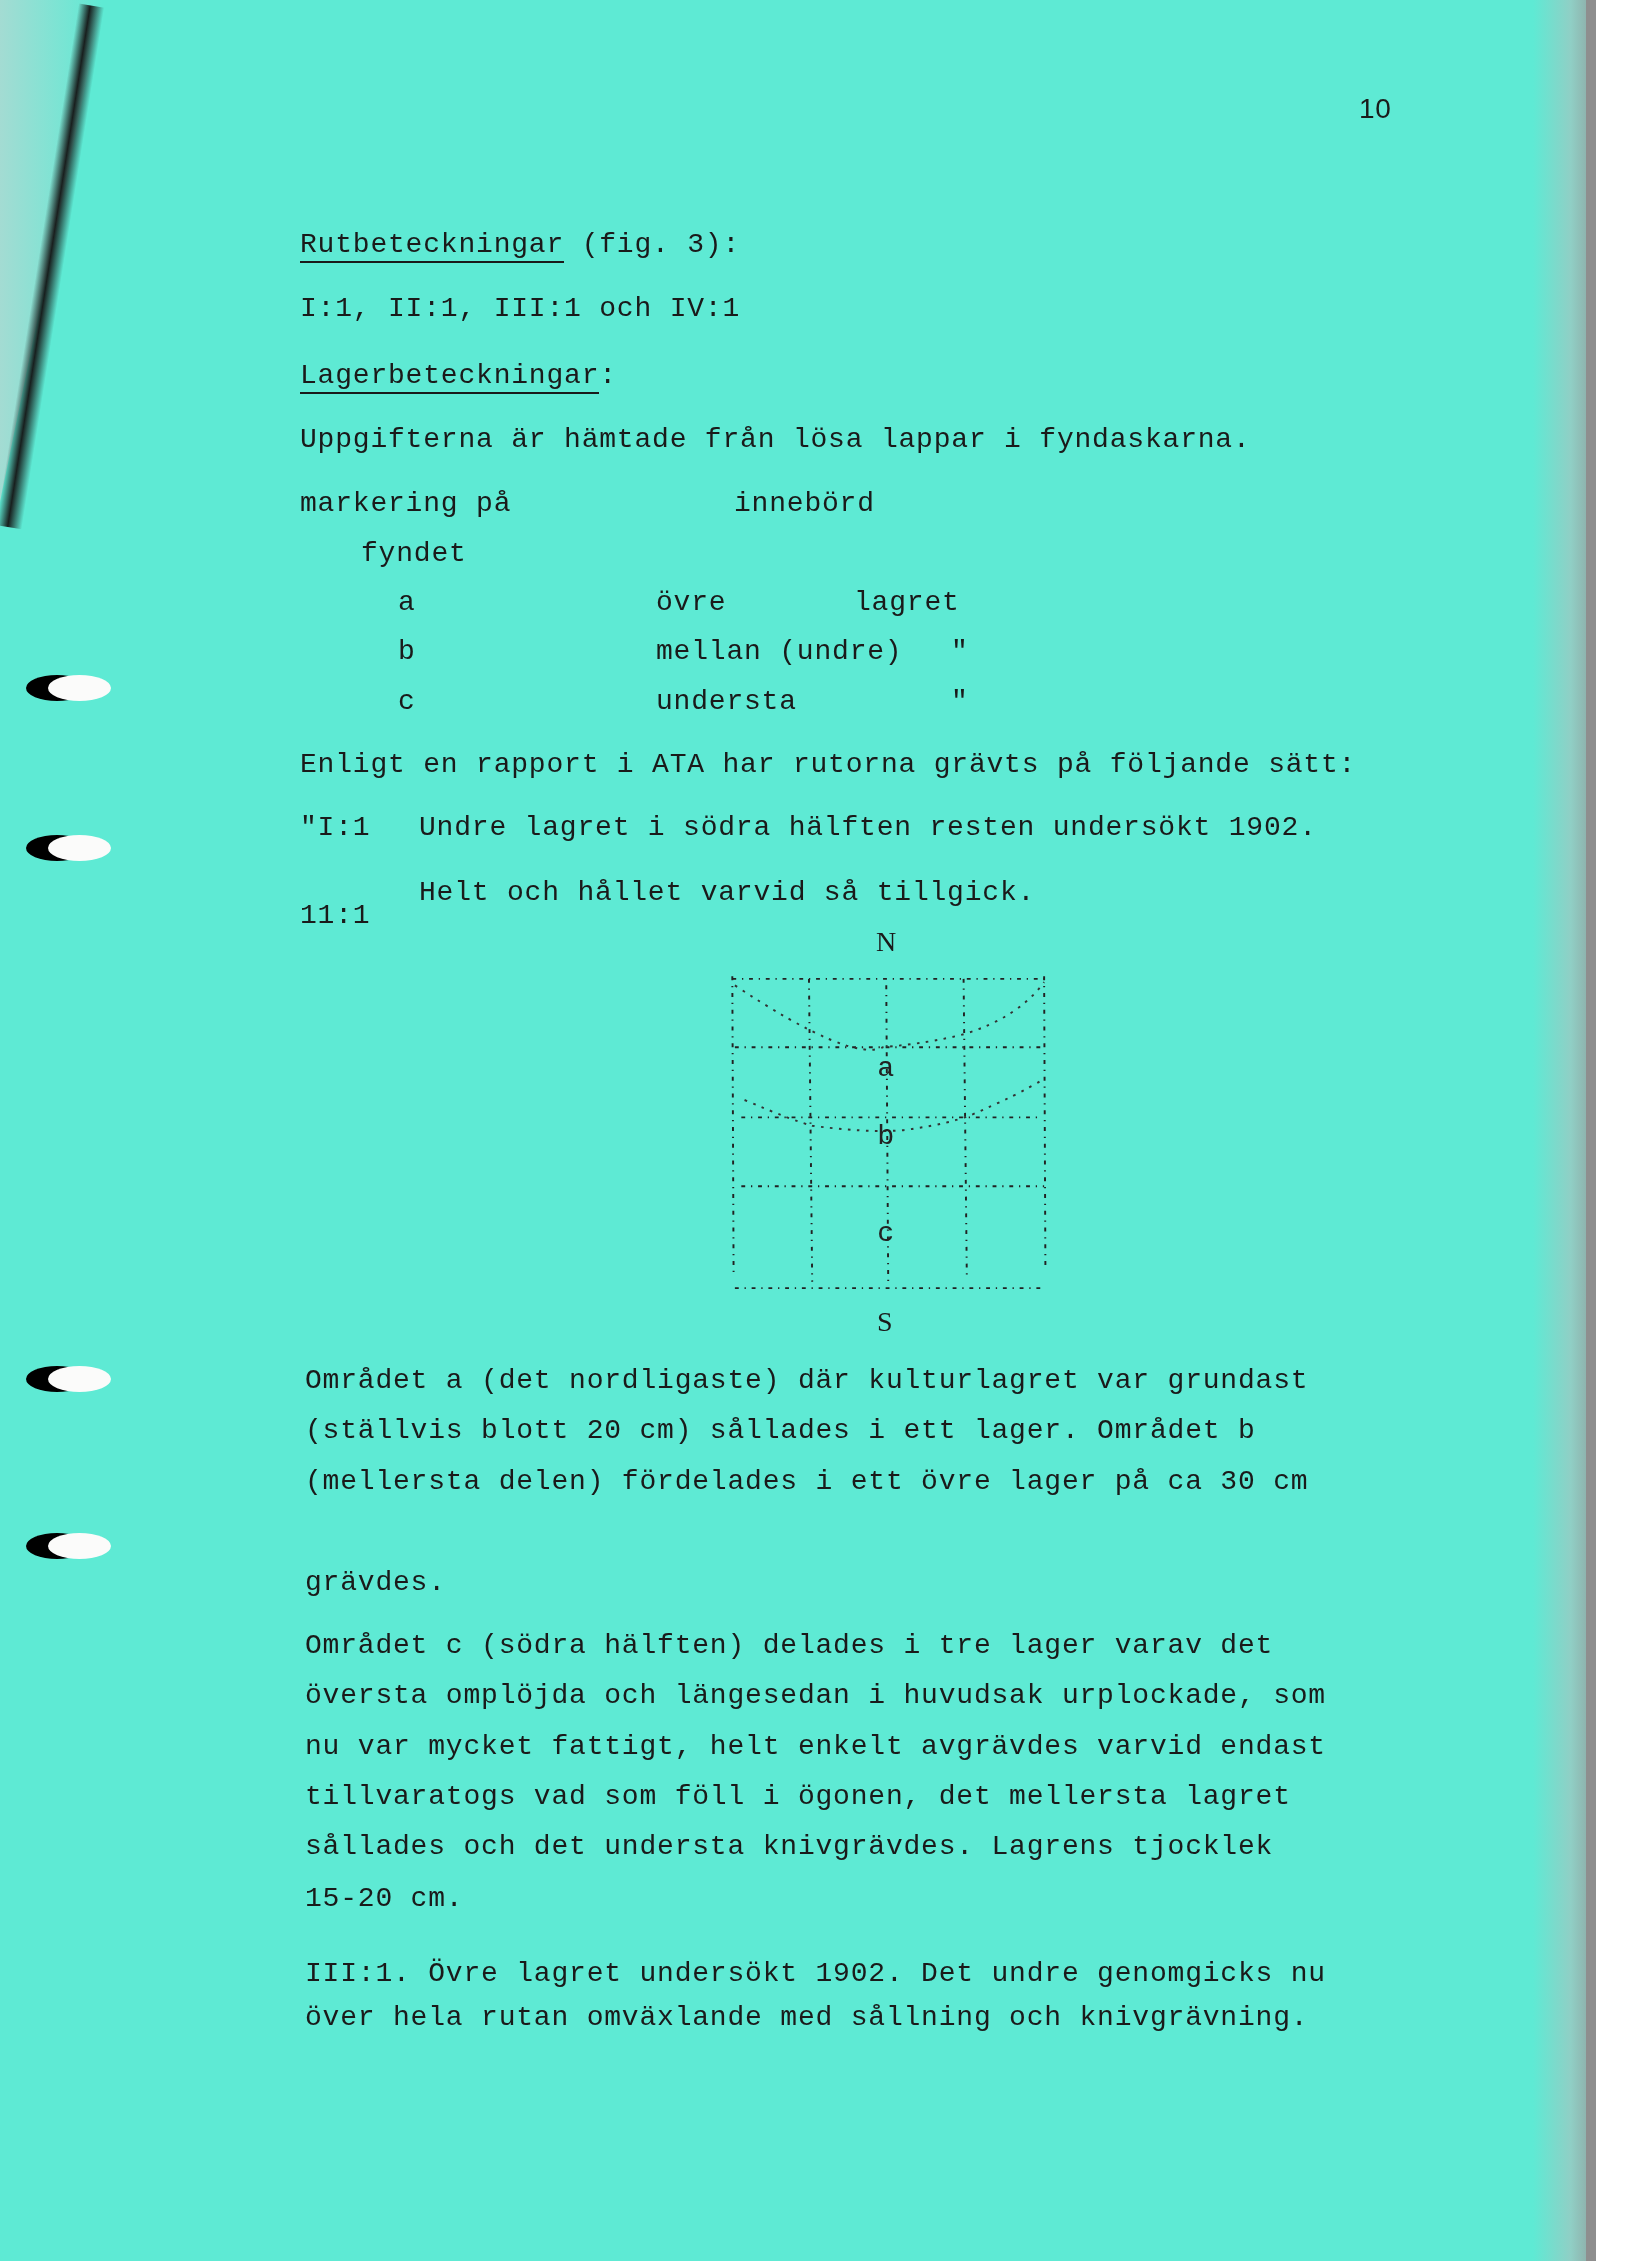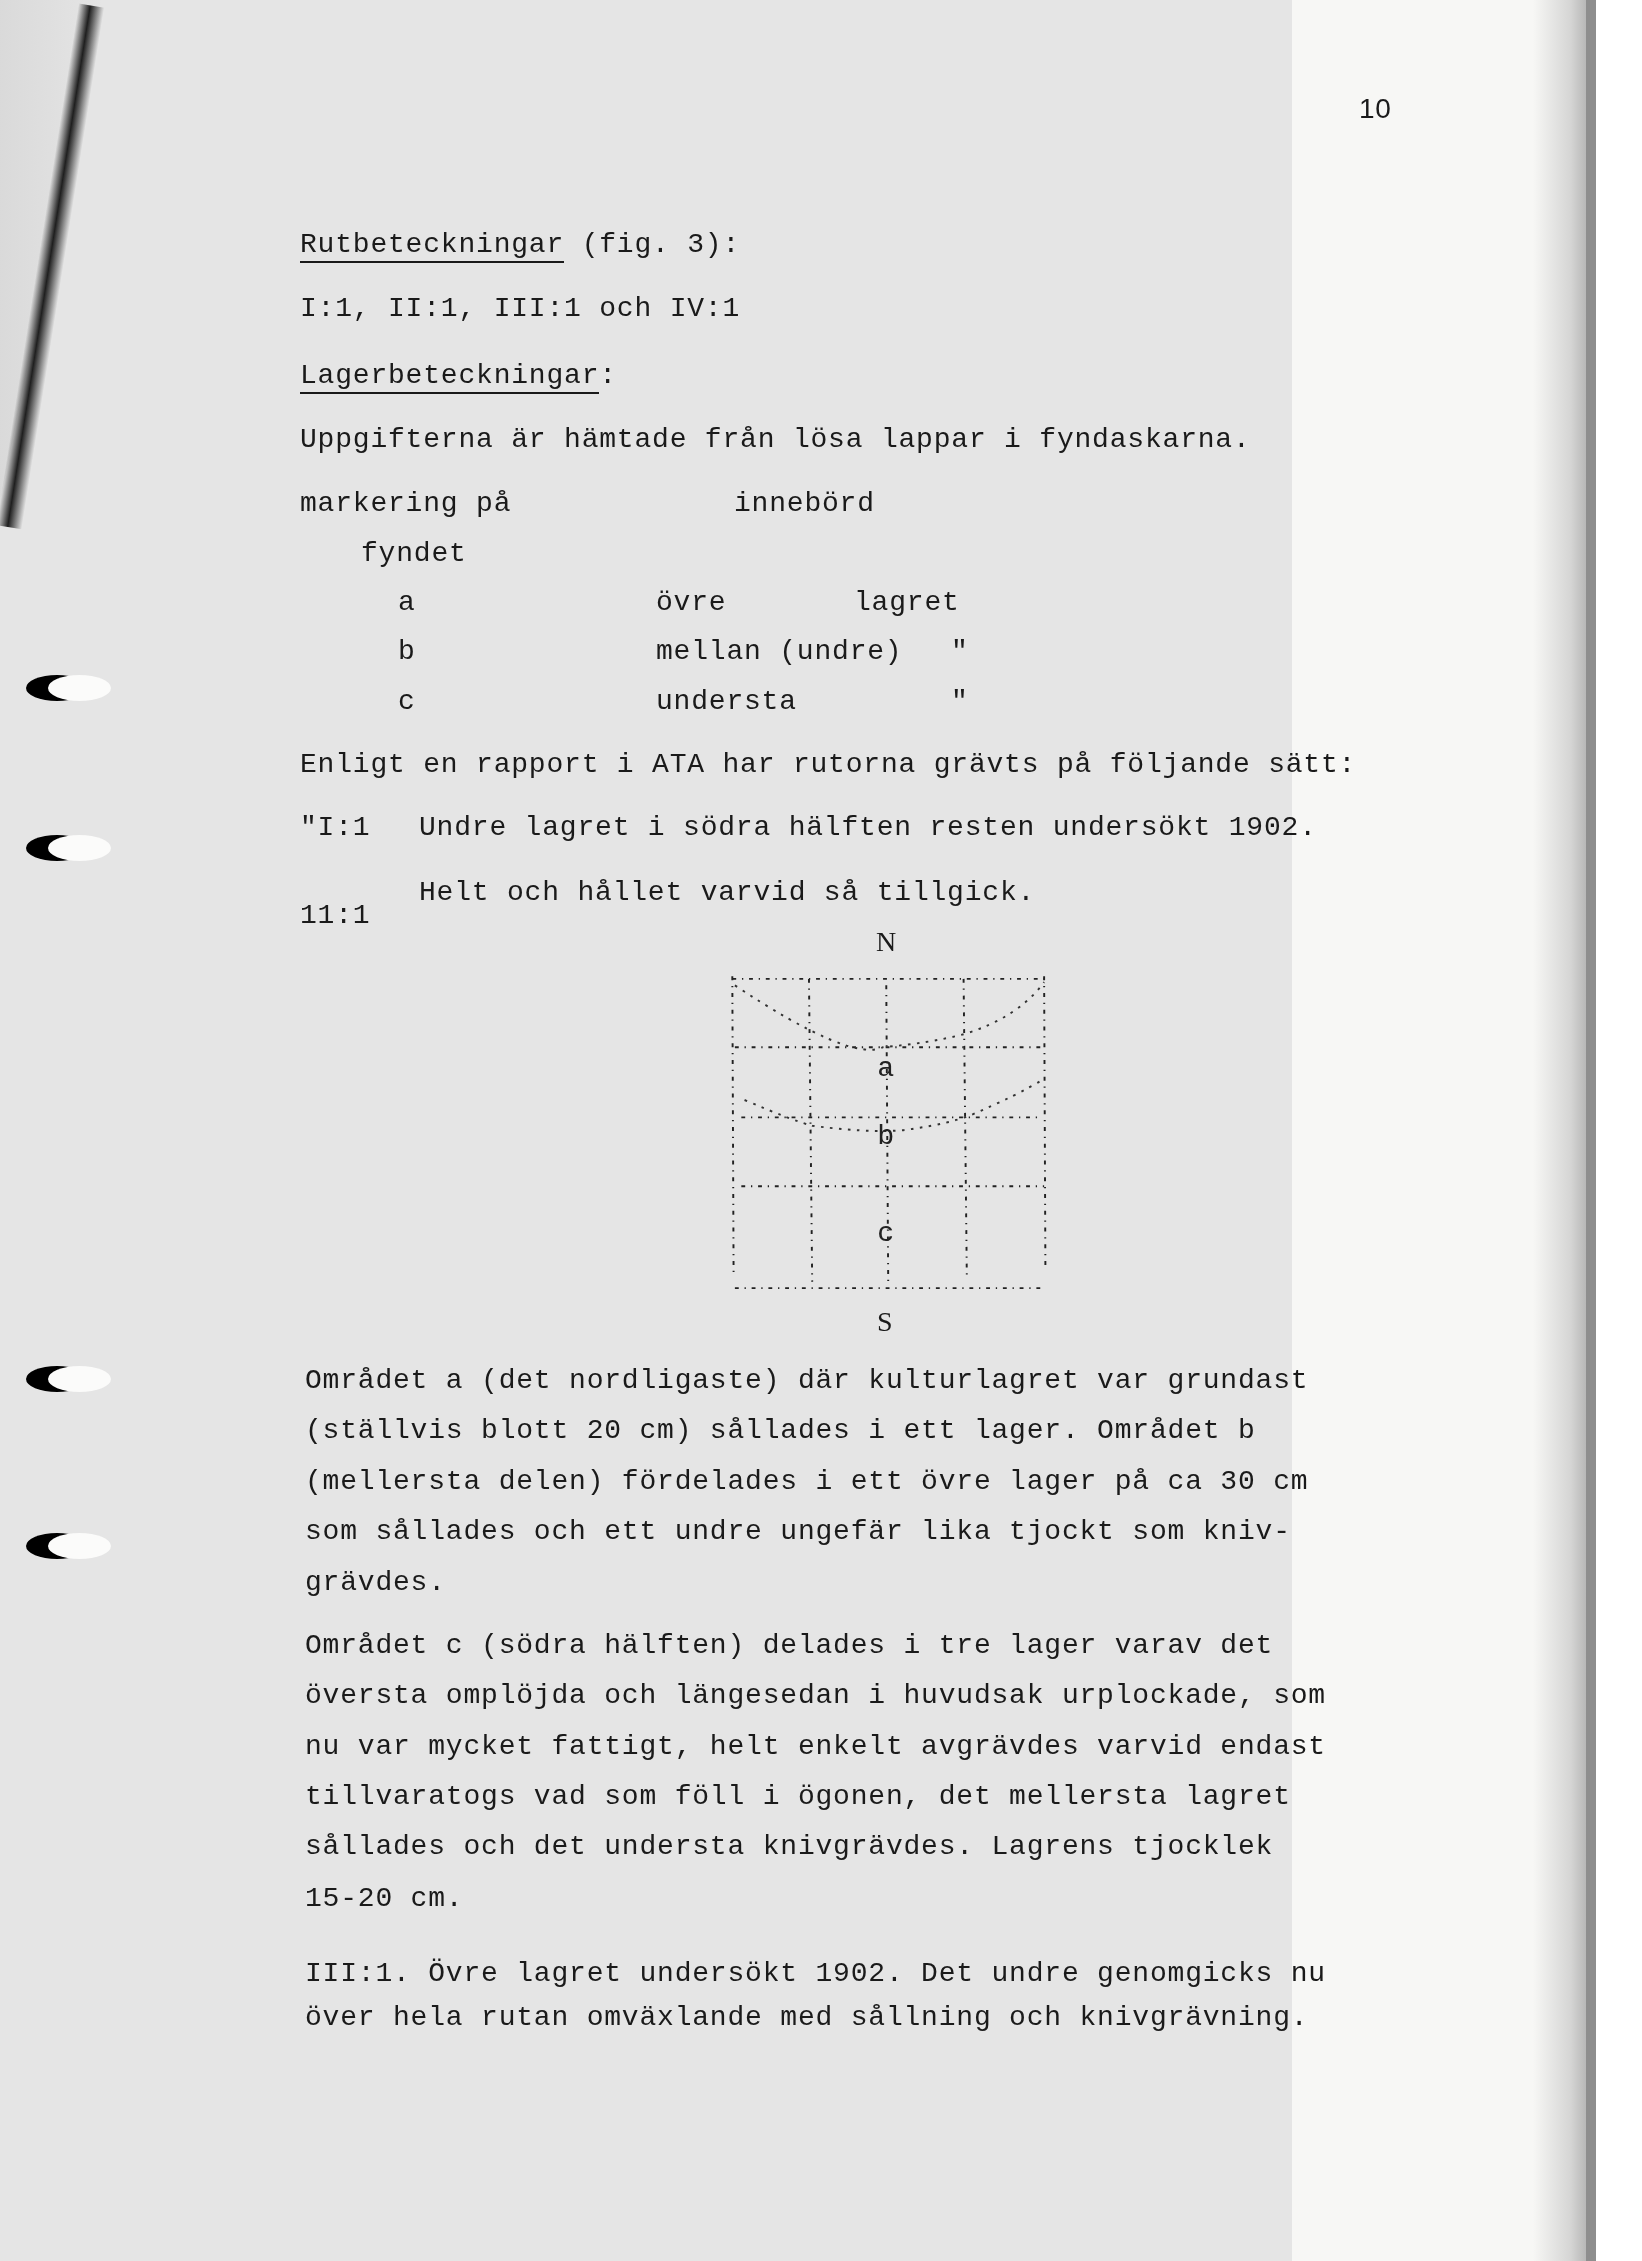--- a/index.html
+++ b/index.html
@@ -3,22 +3,22 @@
 <meta charset="utf-8">
 <style>
   html, body { margin:0; padding:0; }
   body {
     width:1643px; height:2261px; position:relative; overflow:hidden;
     background:#f7f7f5;
     font-family:"Liberation Mono", "DejaVu Sans Mono", monospace;
     color:#1a1a1a;
   }
   .page {
-    position:absolute; left:0; top:0; width:1292px; height:2261px;
-    background:#e5e5e5;
+    position:absolute; left:0; top:0; width:1596px; height:2261px;
+    background:#5eead4;
   }
   .right-shade {
     position:absolute; left:1533px; top:0; width:63px; height:2261px;
     background:linear-gradient(to right, rgba(200,200,200,0) 0%, rgba(185,185,185,0.55) 60%, rgba(150,150,150,0.85) 100%);
   }
   .right-edge {
     position:absolute; left:1586px; top:0; width:10.3px; height:2261px;
     background:#8e8e8e;
   }
   .outside { position:absolute; left:1596px; top:0; width:46px; height:2261px; background:#ffffff; }
@@ -115,21 +115,20 @@
     <path class="dc" d="M35,208 Q110,240 140,248 Q250,262 300,252 Q350,245 385,232 Q460,200 500,175"></path>
     <text class="zone" x="241" y="170">a</text>
     <text class="zone" x="241" y="276">b</text>
     <text class="zone" x="241" y="427">c</text>
   </svg>
   <div class="t" style="left:877px;top:1308px;font-family:'Liberation Serif',serif;">S</div>
 
   <div class="t" style="left:305px;top:1367px;">Området a (det nordligaste) där kulturlagret var grundast</div>
   <div class="t" style="left:305px;top:1417px;">(ställvis blott 20 cm) sållades i ett lager. Området b</div>
   <div class="t" style="left:305px;top:1468px;">(mellersta delen) fördelades i ett övre lager på ca 30 cm</div>
-  <div class="t" style="left:305px;top:1518px;">som sållades och ett undre ungefär lika tjockt som kniv-</div>
   <div class="t" style="left:305px;top:1569px;">grävdes.</div>
 
   <div class="t" style="left:305px;top:1682px;">översta omplöjda och längesedan i huvudsak urplockade, som</div>
   <div class="t" style="left:305px;top:1632px;">Området c (södra hälften) delades i tre lager varav det</div>
   <div class="t" style="left:305px;top:1733px;">nu var mycket fattigt, helt enkelt avgrävdes varvid endast</div>
   <div class="t" style="left:305px;top:1783px;">tillvaratogs vad som föll i ögonen, det mellersta lagret</div>
   <div class="t" style="left:305px;top:1833px;">sållades och det understa knivgrävdes. Lagrens tjocklek</div>
   <div class="t" style="left:305px;top:1885px;text-align:center;">15-20 cm.</div>
 
   <div class="t" style="left:305px;top:1953px;margin-top:7px;">III:1. Övre lagret undersökt 1902. Det undre genomgicks nu</div>

